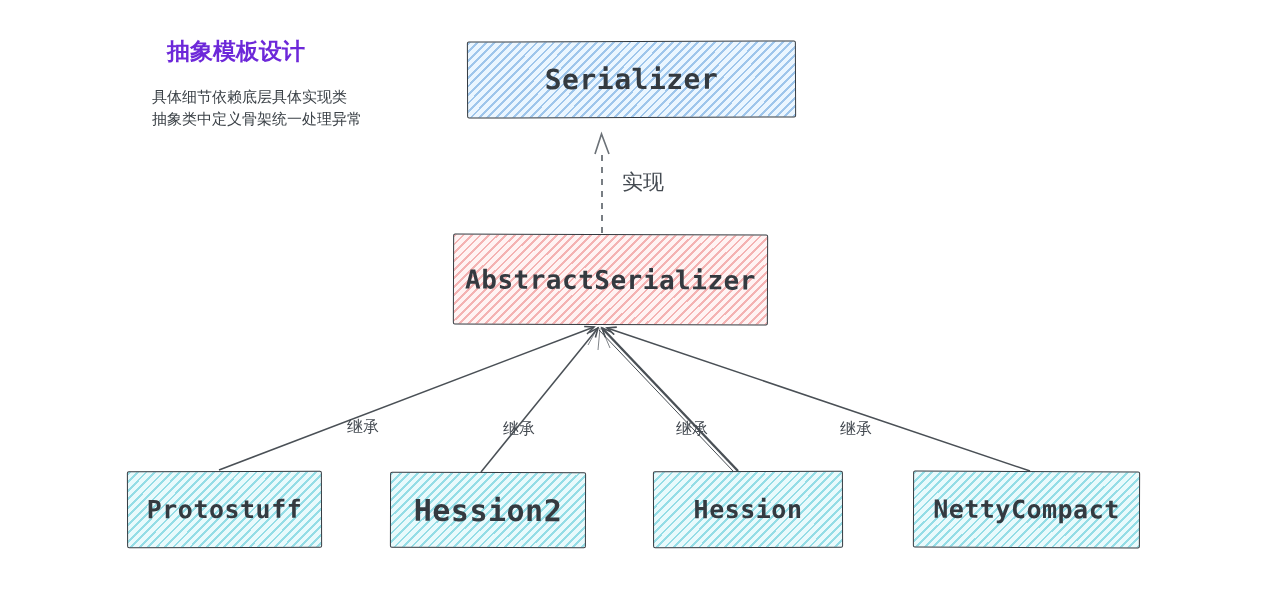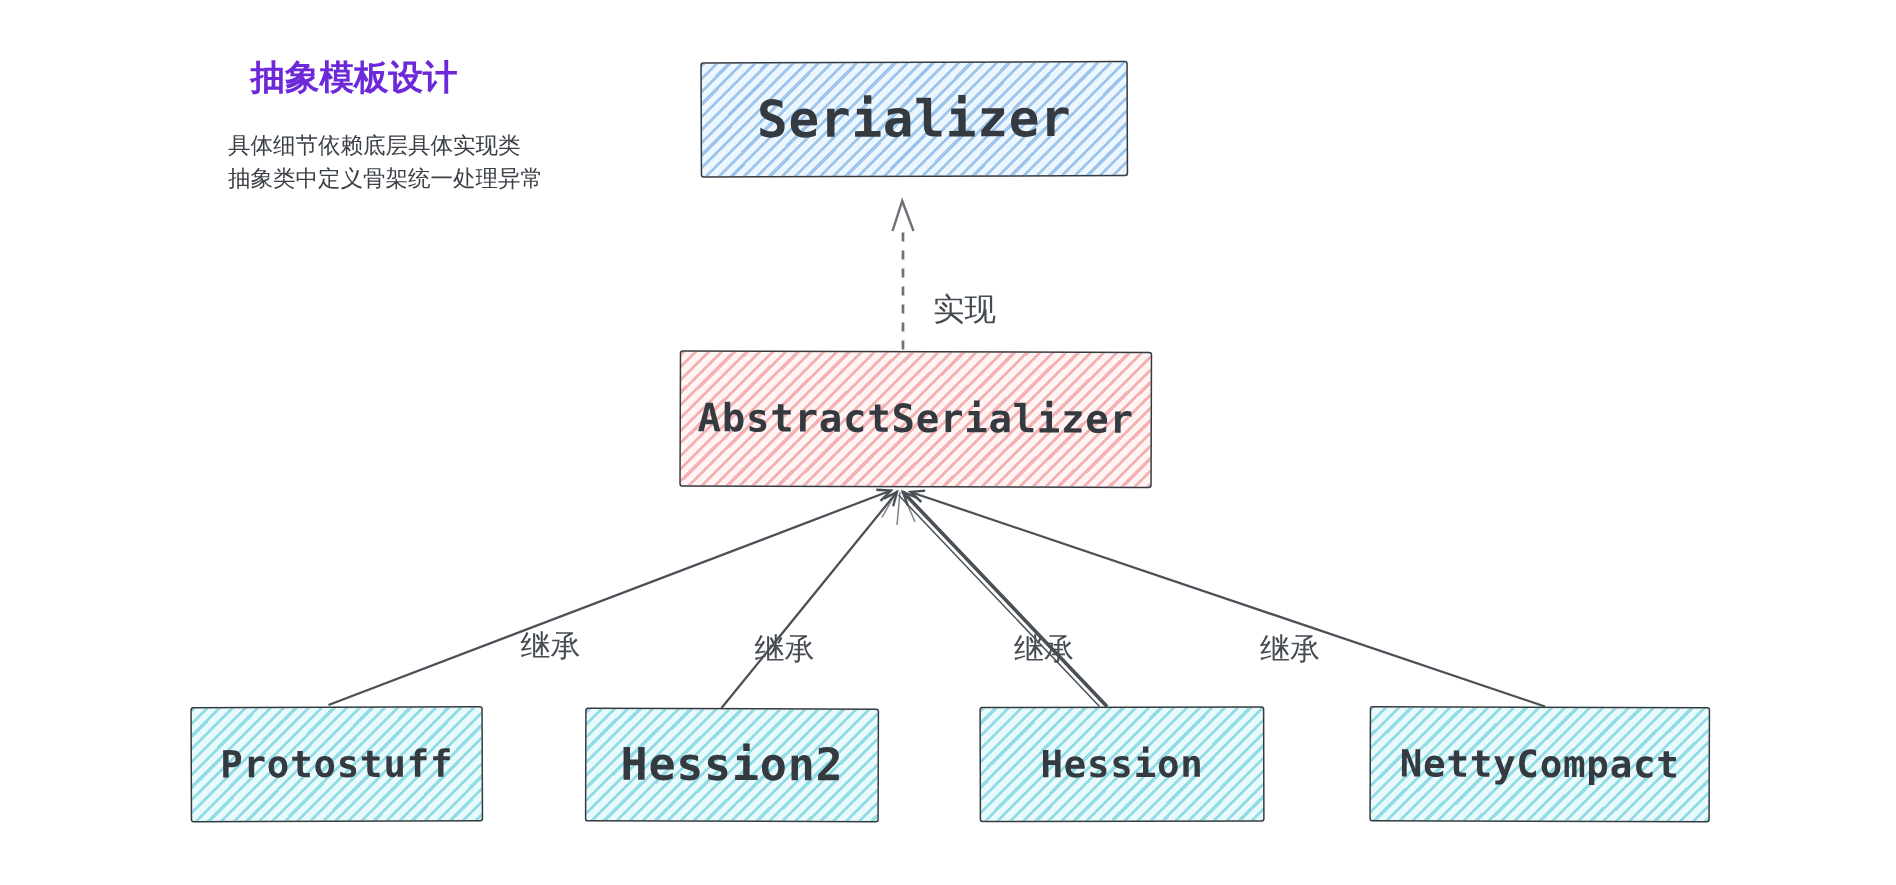--- a/index.html
+++ b/index.html
@@ -32,42 +32,42 @@
   .fill-red{
     background:
       repeating-linear-gradient(135deg, rgba(235,126,126,0.55) 0 2px, rgba(255,255,255,0) 2px 6px),
       rgba(255,201,201,0.22);
   }
   .fill-cyan{
     background:
       repeating-linear-gradient(135deg, rgba(64,192,208,0.50) 0 2px, rgba(255,255,255,0) 2px 6px),
       rgba(153,233,242,0.22);
   }
-  .node-serializer        {left:467px;top:41px; width:285px;height:77px;font-size:34px;transform:rotate(-0.2deg);}
+  .node-serializer        {left:467px;top:41px; width:329px;height:77px;font-size:28px;transform:rotate(-0.2deg);}
   .node-abstract          {left:453px;top:234px;width:315px;height:91px;font-size:26px;transform:rotate(0.2deg);}
   .node-protostuff        {left:127px;top:471px;width:195px;height:77px;font-size:25px;transform:rotate(-0.2deg);}
   .node-hession2          {left:390px;top:472px;width:196px;height:76px;font-size:30px;transform:rotate(0.15deg);}
   .node-hession           {left:653px;top:471px;width:190px;height:77px;font-size:25px;transform:rotate(-0.15deg);}
   .node-netty             {left:913px;top:471px;width:227px;height:77px;font-size:25px;transform:rotate(0.2deg);}
 
   .doc-title{
     position:absolute;left:167px;top:36px;
     font-size:23px;font-weight:600;color:#6d28d9;z-index:2;
   }
   .doc-notes{
     position:absolute;left:152px;top:86px;
     font-size:15px;line-height:22px;color:#3a4046;z-index:2;
   }
   .edge-label{
     position:absolute;z-index:3;
     color:#454b52;
     background:transparent;
   }
-  .lbl-implements{left:622px;top:168px;font-size:21px;margin-top:24px;}
-  .lbl-inherit{font-size:20px;}
+  .lbl-implements{left:622px;top:168px;font-size:21px;}
+  .lbl-inherit{font-size:16px;}
   .lbl-inherit-1{left:347px;top:417px;}
   .lbl-inherit-2{left:503px;top:419px;}
   .lbl-inherit-3{left:676px;top:419px;}
   .lbl-inherit-4{left:840px;top:419px;}
 </style>
 </head>
 <body>
 
 <div id="canvas">
 

